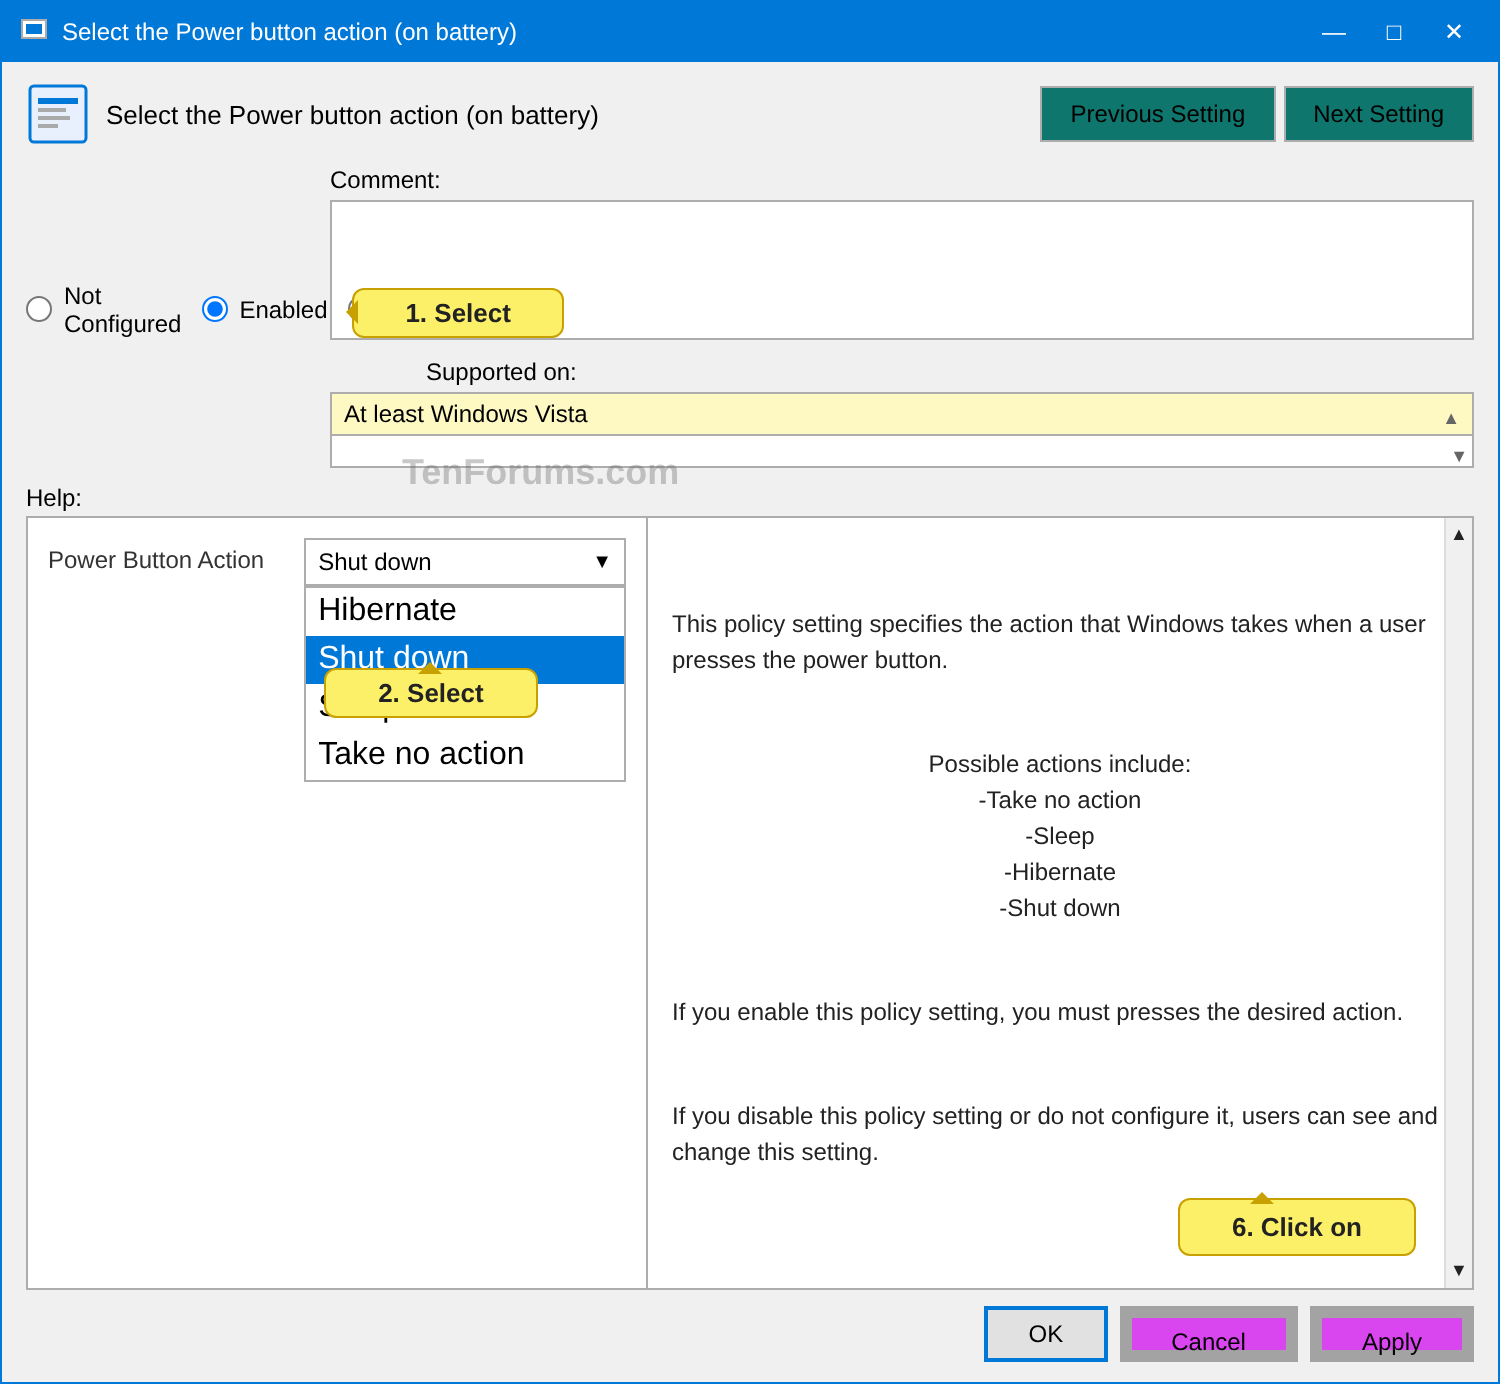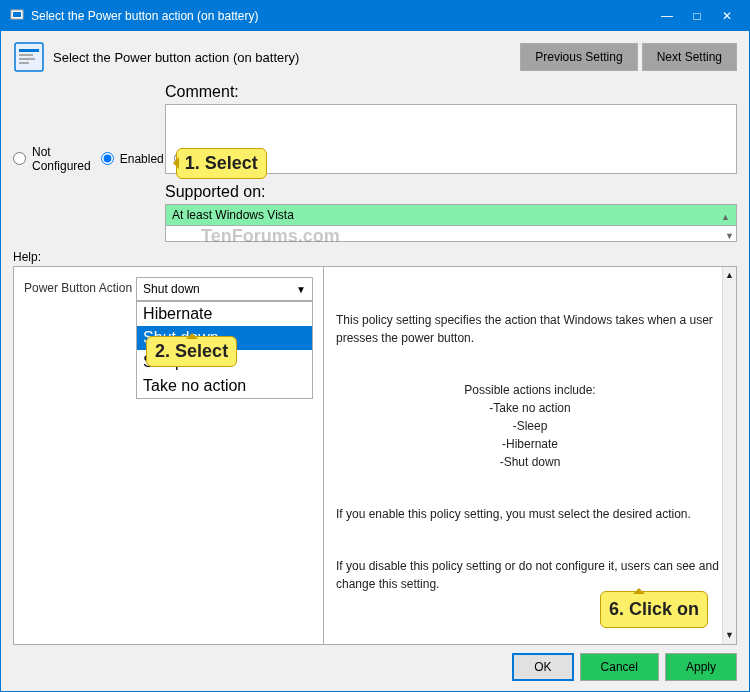--- a/index.html
+++ b/index.html
@@ -76,21 +76,21 @@
       flex: 1;
       font-size: 13px;
       font-weight: normal;
     }
     .nav-buttons {
       display: flex;
       gap: 4px;
     }
     .nav-btn {
       padding: 4px 14px;
-      background: #a3a3a3;
+      background: #0f766e;
       border: 1px solid #adadad;
       cursor: pointer;
       font-size: 12px;
       height: 28px;
     }
 
     .radio-section {
       display: flex;
       flex-direction: row;
       gap: 10px;
@@ -102,54 +102,54 @@
       display: flex;
       align-items: center;
       gap: 6px;
     }
     .radio-label { font-size: 12px; }
 
     .callout-yellow {
       background: #fdf069;
       border: 1.5px solid #c8a000;
       border-radius: 6px;
-      padding: 4px 8px;
-      font-size: 18px;
+      padding: 4px 26px;
+      font-size: 13px;
       font-weight: bold;
       color: #222;
       position: absolute;
       white-space: nowrap;
     }
     .callout-arrow-left::before {
       content: '';
       position: absolute;
       left: -10px;
       top: 50%;
       transform: translateY(-50%);
       border-width: 6px;
       border-style: solid;
       border-color: transparent #c8a000 transparent transparent;
     }
     .comment-block {
       flex: 1;
     }
-    .comment-label { font-size: 16px; margin-bottom: 3px; }
+    .comment-label { font-size: 12px; margin-bottom: 3px; }
     .comment-textarea {
       width: 100%;
       height: 70px;
       border: 1px solid #adadad;
       background: white;
       resize: none;
       font-size: 12px;
       padding: 2px;
     }
-    .supported-label { font-size: 16px; margin-bottom: 3px; }
+    .supported-label { font-size: 12px; margin-bottom: 3px; margin-left: 48px; }
     .supported-value {
       border: 1px solid #adadad;
-      background: #86efac;
+      background: #fef9c3;
       padding: 3px 6px;
       font-size: 12px;
       display: flex;
       justify-content: space-between;
       align-items: flex-end;
     }
 
     .watermark {
       position: absolute;
       font-size: 18px;
@@ -177,21 +177,21 @@
       border-right: 1px solid #adadad;
       padding: 10px;
       display: flex;
       flex-direction: column;
       overflow: visible;
       position: relative;
     }
     .power-button-row {
       display: flex;
       align-items: flex-start;
-      gap: 4px;
+      gap: 20px;
       position: relative;
     }
     .pba-label { font-size: 12px; color: #333; white-space: nowrap; margin-top: 4px; }
     .dropdown-container {
       position: relative;
       flex: 1;
     }
     .dropdown-selected {
       display: flex;
       align-items: center;
@@ -259,22 +259,22 @@
       justify-content: flex-end;
       align-items: flex-start;
       gap: 6px;
       padding: 8px 0 2px;
       flex-shrink: 0;
     }
     .footer-btn {
       padding: 5px 20px;
       font-size: 12px;
       cursor: pointer;
-      background: #22c55e;
-      border: 1px solid #a3a3a3;
+      background: #d946ef;
+      border: 6px solid #a3a3a3;
       height: 28px;
     }
     .footer-btn.ok-btn {
       background: #e1e1e1;
       border: 2px solid #0078d7;
     }
   </style>
 </head>
 <body>
 
@@ -384,21 +384,21 @@
       </div>
 
       <div class="help-panel" style="position:relative;">
         <div class="help-text">
           <p>This policy setting specifies the action that Windows takes when a user presses the power button.</p>
           <p style="white-space:pre-line;text-align:center;">Possible actions include:
 -Take no action
 -Sleep
 -Hibernate
 -Shut down</p>
-          <p>If you enable this policy setting, you must select the desired action.</p>
+          <p>If you enable this policy setting, you must presses the desired action.</p>
           <p>If you disable this policy setting or do not configure it, users can see and change this setting.</p>
         </div>
 
         <div class="callout-yellow callout-arrow-up-right" style="position:absolute; bottom:16px; right:28px; z-index:30;">
           <span>6. Click on</span>
         </div>
 
         <div style="position:absolute; right:0; top:0; bottom:0; width:14px; background:#f0f0f0; border-left:1px solid #ddd; display:flex; flex-direction:column; align-items:center; justify-content:space-between; padding:2px 0;">
           <span style="font-size:9px;">▲</span>
           <span style="font-size:9px;">▼</span>

